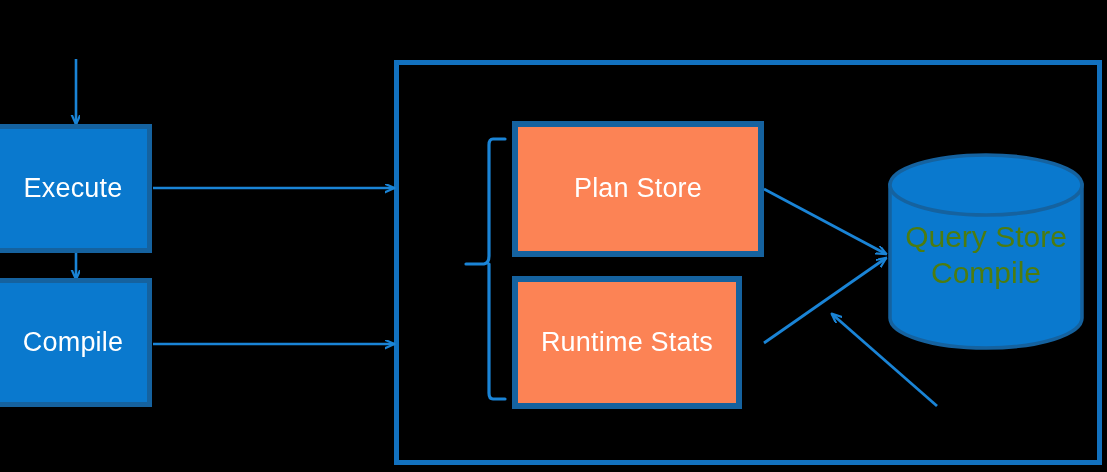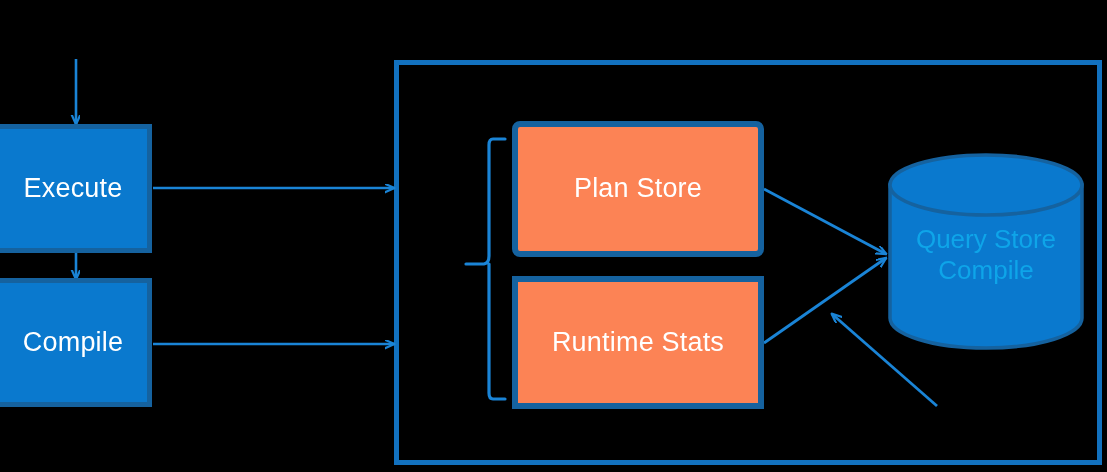--- a/index.html
+++ b/index.html
@@ -42,22 +42,22 @@
   .orange-box {
     background: #FC8355;
     border: 6px solid #15629F;
     font-size: 27px;
   }
   .cyl-label {
     position: absolute;
     display: flex;
     align-items: center;
     justify-content: center;
-    color: #0ea5e9;
-    font-size: 26px;
+    color: #4d7c0f;
+    font-size: 30px;
     line-height: 1.2;
     text-align: center;
     pointer-events: none;
   }
   .container-frame {
     position: absolute;
     box-sizing: border-box;
     border: 5px solid #1271BF;
     background: transparent;
   }
@@ -100,25 +100,25 @@
   </svg>
 
   <div class="node-box blue-box" style="left:-6px; top:124px; width:158px; height:129px;">
     <span>Execute</span>
   </div>
 
   <div class="node-box blue-box" style="left:-6px; top:278px; width:158px; height:129px;">
     <span>Compile</span>
   </div>
 
-  <div class="node-box orange-box" style="left:512px; top:121px; width:252px; height:136px;border-radius:8px;">
+  <div class="node-box orange-box" style="left:512px; top:121px; width:252px; height:136px;">
     <span>Plan Store</span>
   </div>
 
-  <div class="node-box orange-box" style="left:512px; top:276px; width:252px; height:133px;">
+  <div class="node-box orange-box" style="left:512px; top:276px; width:230px; height:133px;">
     <span>Runtime Stats</span>
   </div>
 
   <div class="cyl-label" style="left:890px; top:200px; width:192px; height:110px;">
     <div>
       <div>Query Store</div>
       <div>Compile</div>
     </div>
   </div>
 

